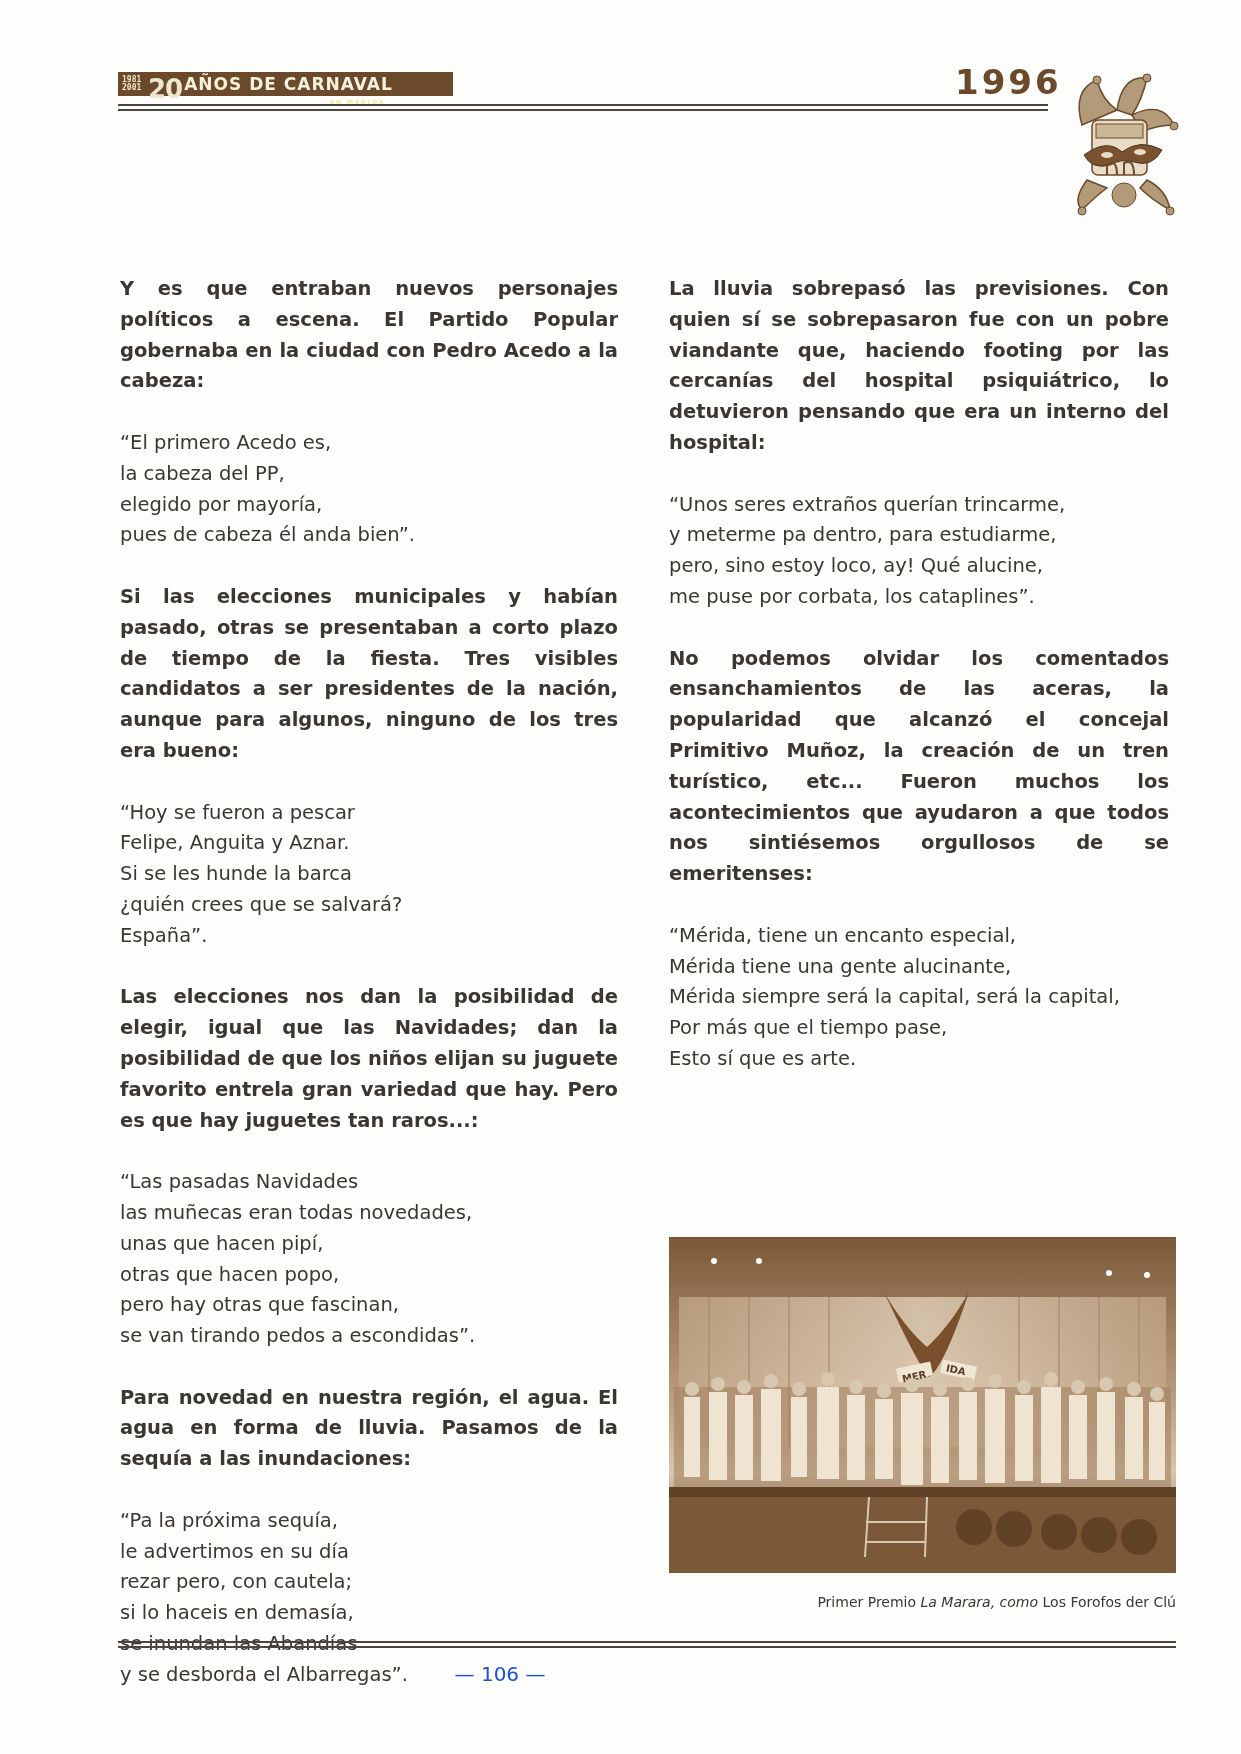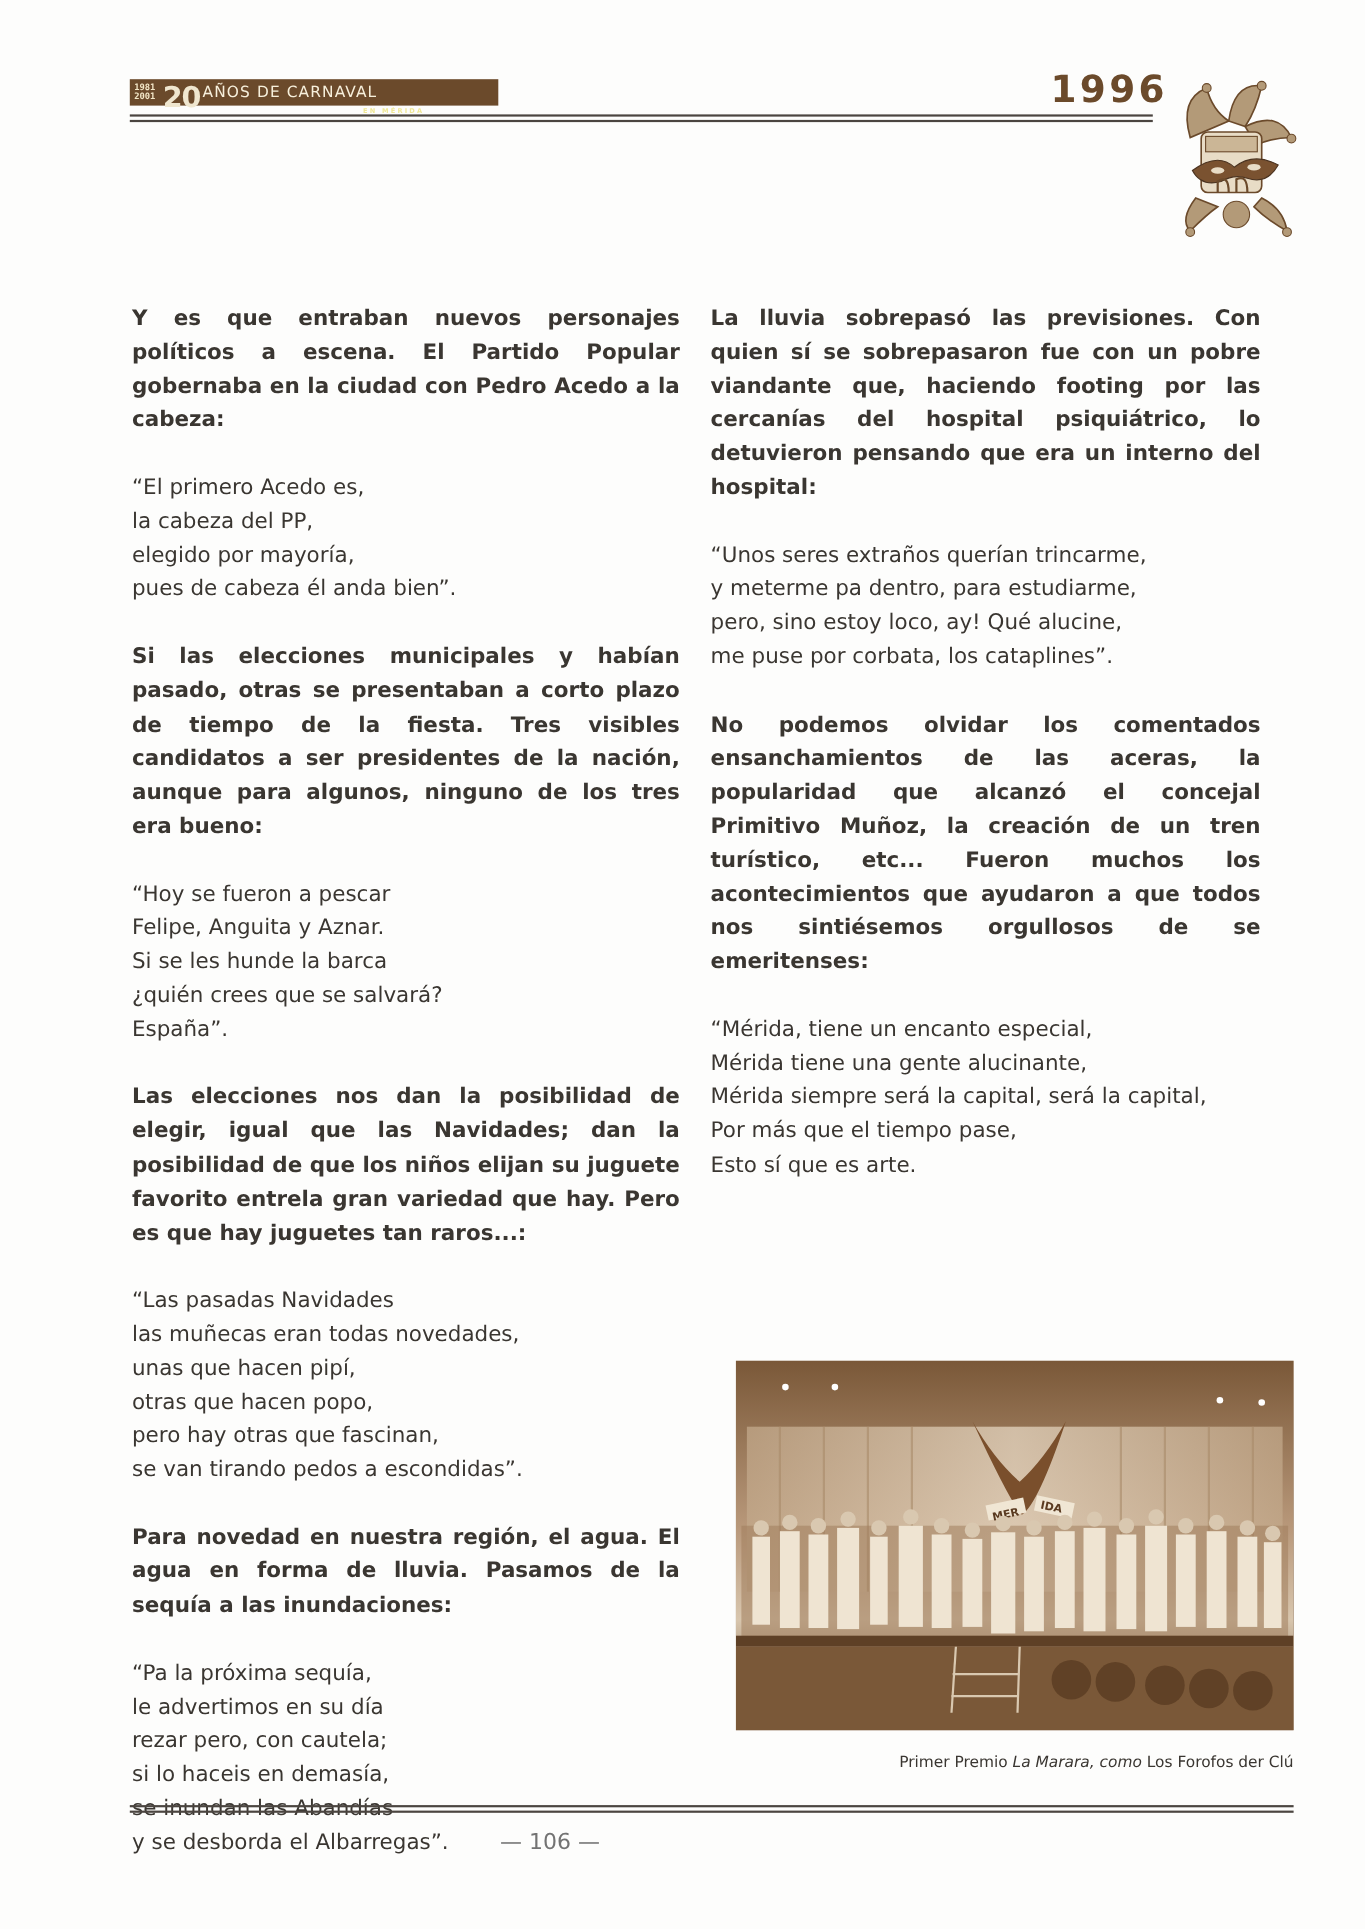--- a/index.html
+++ b/index.html
@@ -13,53 +13,53 @@
   }
   .banner-years {
     font-family: "DejaVu Sans Mono", monospace; font-size: 8px; line-height: 8px;
     color: #f3e7c8; font-weight: bold; padding-left: 4px; width: 24px;
   }
   .banner-twenty {
     font-family: "DejaVu Sans", sans-serif; font-weight: bold; font-size: 26px;
     color: #efe6cf; letter-spacing: -1px; margin-top: 10px; margin-left: 2px;
   }
   .banner-title {
-    font-family: "DejaVu Sans", sans-serif; font-weight: normal; font-size: 14px;
+    font-family: "DejaVu Sans", sans-serif; font-weight: bold; font-size: 17px;
     color: #f7f0dc; letter-spacing: 1px; margin-left: 2px;
   }
   .banner-sub {
     position: absolute; left: 330px; top: 98px; font-size: 6px; color: #f0e896;
     letter-spacing: 2px; font-weight: bold;
   }
   .rule-top-1 { position: absolute; left: 118px; top: 104px; width: 930px; height: 2px; background: #4b4540; }
   .rule-top-2 { position: absolute; left: 118px; top: 109px; width: 930px; height: 2px; background: #4b4540; }
   .year {
     position: absolute; left: 955px; top: 62px; font-family: "DejaVu Sans", sans-serif;
     font-weight: bold; font-size: 34px; color: #6b4a2b; letter-spacing: 3px;
   }
   .mascot { position: absolute; left: 1062px; top: 70px; width: 120px; height: 150px; }
 
   .col { position: absolute; top: 274px; width: 498px; font-size: 19.5px; line-height: 30.8px; }
   .col-left { left: 120px; }
-  .col-right { left: 646px; width: 500px; }
+  .col-right { left: 669px; width: 500px; }
   .para { margin: 0 0 30.8px 0; text-align: justify; font-weight: bold; }
   .verse { margin: 0 0 30.8px 0; }
   .verse div { white-space: nowrap; }
 
   .photo {
     position: absolute; left: 669px; top: 1237px; width: 507px; height: 336px;
     background: #8a6a4a; overflow: hidden;
   }
   .caption {
     position: absolute; left: 669px; top: 1594px; width: 507px; text-align: right;
     font-size: 14px; color: #3a3631;
   }
   .rule-bot-1 { position: absolute; left: 118px; top: 1641px; width: 1058px; height: 2px; background: #4b4540; }
   .rule-bot-2 { position: absolute; left: 118px; top: 1646px; width: 1058px; height: 2px; background: #4b4540; }
-  .page-num { position: absolute; left: 0; width: 1000px; top: 1662px; text-align: center; font-size: 20px; color: #737373; }
+  .page-num { position: absolute; left: 0; width: 1000px; top: 1662px; text-align: center; font-size: 20px; color: #1d4ed8; }
 </style>
 </head>
 <body>
 
 <div class="header-banner">
   <div class="banner-years">
     <div>1981</div>
     <div>2001</div>
   </div>
   <span class="banner-twenty">20</span>

